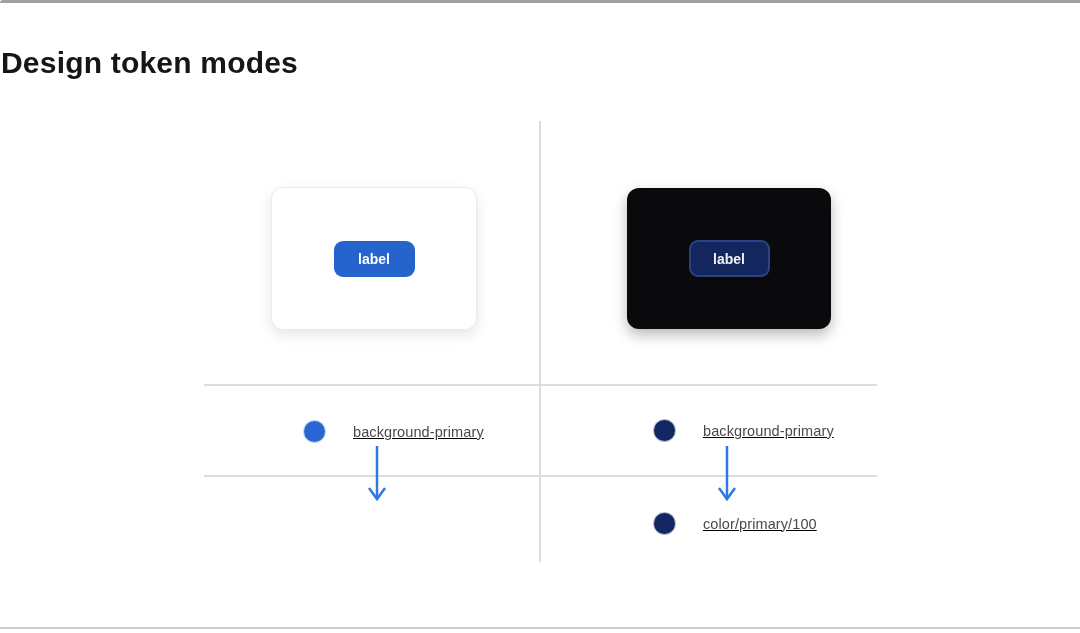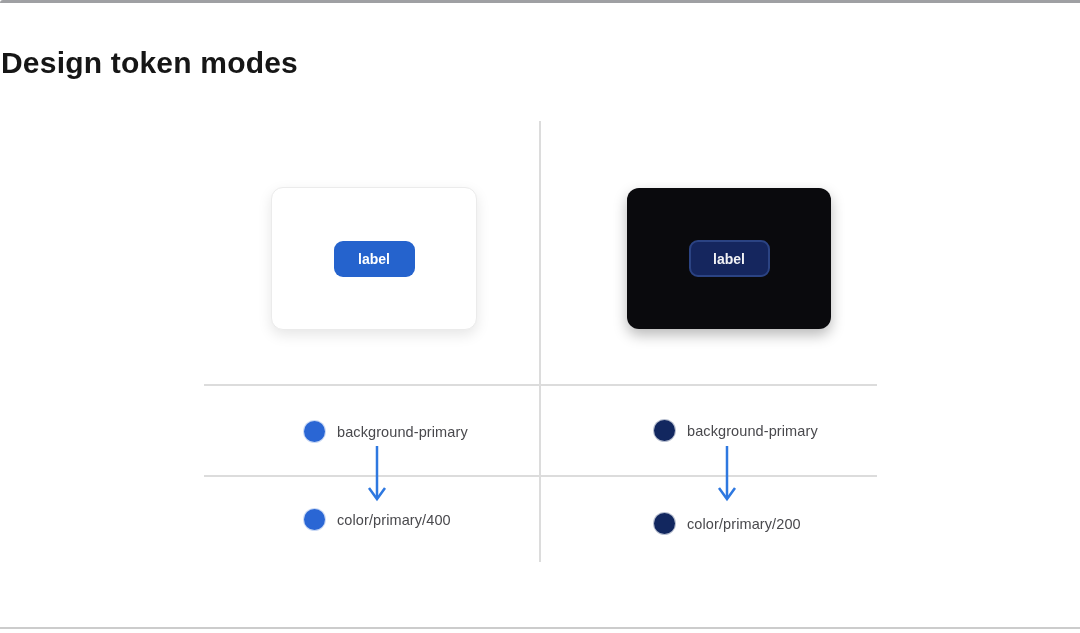--- a/index.html
+++ b/index.html
@@ -34,21 +34,21 @@
   .card-light{left:271px;top:187px;width:206px;height:143px;background:#ffffff;border:1px solid #ebebeb;
               box-shadow:0 5px 14px rgba(0,0,0,.10);}
   .card-dark{left:627px;top:188px;width:204px;height:141px;background:var(--dark-card-bg);
              box-shadow:0 6px 14px rgba(0,0,0,.28);}
 
   .btn{display:flex;align-items:center;justify-content:center;border-radius:9px;border:none;
        font-family:"Liberation Sans", sans-serif;font-size:14px;font-weight:700;color:#ffffff;cursor:pointer;}
   .btn-light{width:81px;height:36px;background:var(--light-primary);}
   .btn-dark{width:81px;height:37px;background:var(--dark-primary);border:2px solid var(--dark-button-border);color:#f2f2f5;}
 
-  .token-row{position:absolute;display:flex;align-items:center;gap:12px;height:21px;}
+  .token-row{position:absolute;display:flex;align-items:center;gap:28px;height:21px;text-decoration:underline;}
   .row-l1{left:304px;top:421px;}
   .row-l2{left:304px;top:509px;}
   .row-r1{left:654px;top:420px;}
   .row-r2{left:654px;top:513px;}
   .dot{width:21px;height:21px;border-radius:50%;flex:0 0 auto;}
   .dot-light{background:var(--light-swatch);box-shadow:0 0 0 1px rgba(42,102,212,.25);}
   .dot-dark{background:var(--dark-swatch);box-shadow:0 0 0 1px rgba(18,39,95,.3);}
   .token-text{font-size:14.5px;color:#49494d;letter-spacing:.1px;white-space:nowrap;}
 
   .arrow{position:absolute;width:24px;height:58px;}
@@ -80,35 +80,31 @@
   <div class="token-row row-l1">
     <span class="dot dot-light"></span>
     <span class="token-text">background-primary</span>
   </div>
 
   <svg class="arrow arrow-left" viewBox="0 0 24 58">
     <line x1="12" y1="0" x2="12" y2="51" stroke="var(--arrow-blue)" stroke-width="2.5"></line>
     <path d="M4 42 L12 53 L20 42" fill="none" stroke="var(--arrow-blue)" stroke-width="2.5"></path>
   </svg>
 
-  <div class="token-row row-l2">
-    <span class="dot dot-light"></span>
-    <span class="token-text">color/primary/400</span>
-  </div>
 
   <div class="token-row row-r1">
     <span class="dot dot-dark"></span>
     <span class="token-text">background-primary</span>
   </div>
 
   <svg class="arrow arrow-right" viewBox="0 0 24 58">
     <line x1="12" y1="0" x2="12" y2="51" stroke="var(--arrow-blue)" stroke-width="2.5"></line>
     <path d="M4 42 L12 53 L20 42" fill="none" stroke="var(--arrow-blue)" stroke-width="2.5"></path>
   </svg>
 
   <div class="token-row row-r2">
     <span class="dot dot-dark"></span>
-    <span class="token-text">color/primary/200</span>
+    <span class="token-text">color/primary/100</span>
   </div>
 
   <div class="bottombar"></div>
 
 </div>
 
 </body></html>

